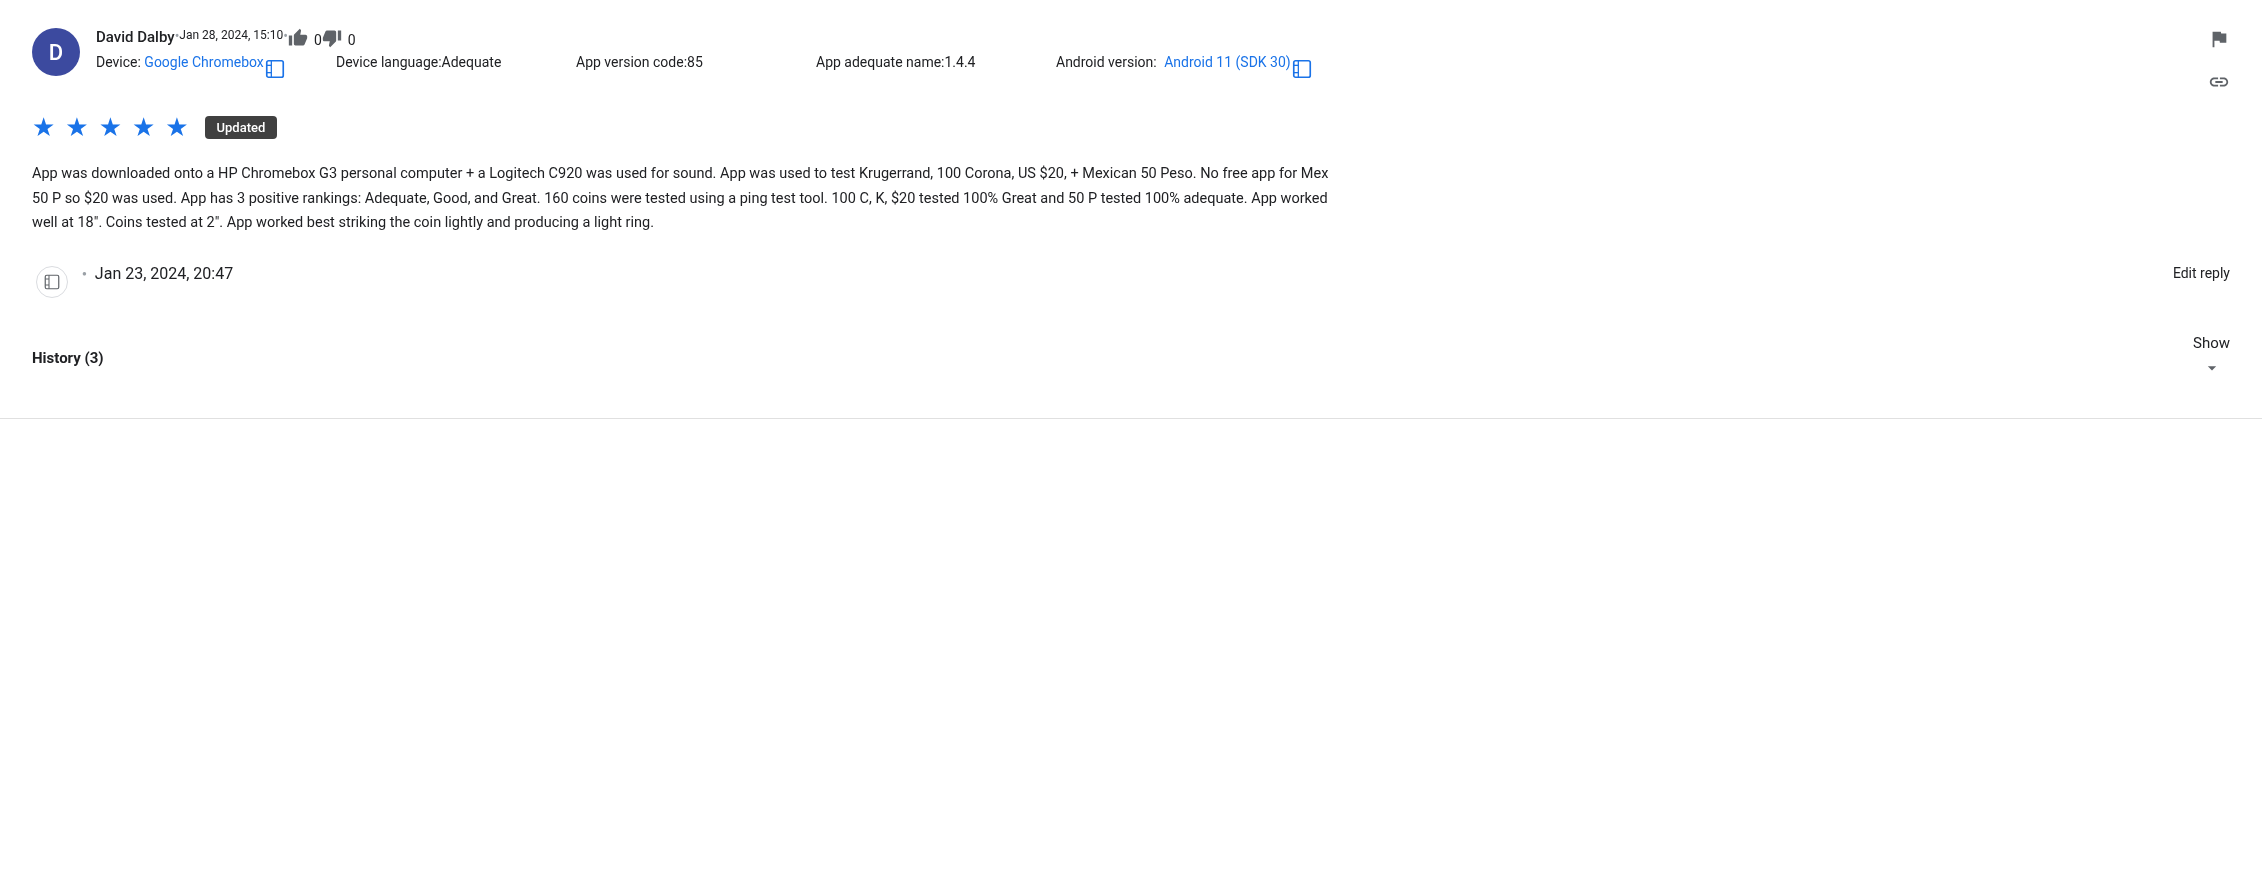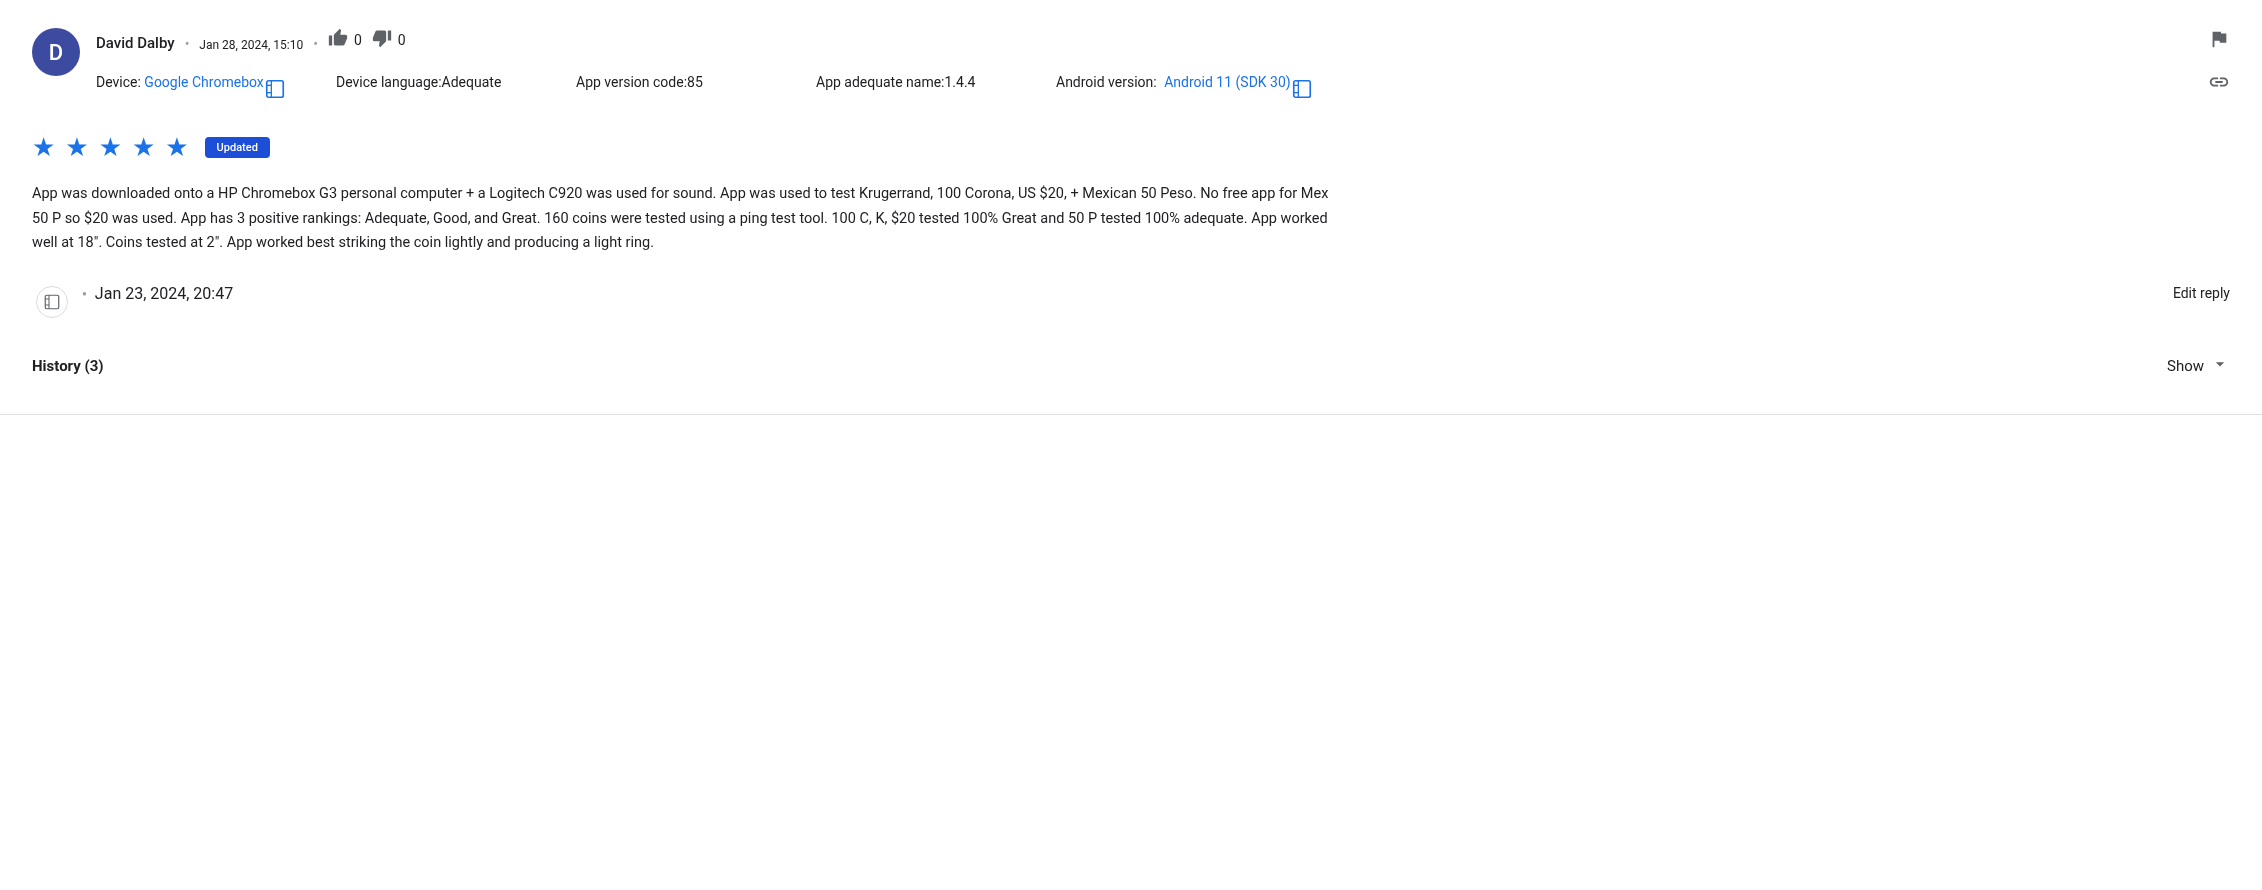--- a/index.html
+++ b/index.html
@@ -33,23 +33,22 @@
       color: #fff;
       font-size: 22px;
       font-weight: 500;
       flex-shrink: 0;
     }
     .header-meta {
       flex: 1;
     }
     .header-top {
       display: flex;
-      align-items: flex-end;
-      gap: 10px;
-      margin-bottom: 22px;
+      align-items: flex-start;
+      margin-bottom: 2px;
       flex-wrap: wrap;
     }
     .reviewer-name {
       font-size: 15px;
       font-weight: 500;
       color: #202124;
     }
     .dot-separator {
       color: #9aa0a6;
       font-size: 14px;
@@ -124,23 +123,23 @@
       align-items: center;
       gap: 10px;
       margin-bottom: 20px;
       margin-top: 24px;
     }
     .star {
       color: #1a73e8;
       font-size: 26px;
     }
     .updated-badge {
-      background: #1d4ed8;
+      background: #404040;
       color: #fff;
-      font-size: 11px;
+      font-size: 13px;
       font-weight: 500;
       padding: 4px 12px;
       border-radius: 4px;
       margin-left: 6px;
     }
     .review-body {
       font-size: 14.5px;
       line-height: 1.7;
       color: #202124;
       margin-bottom: 28px;
@@ -207,20 +206,21 @@
       font-weight: 700;
       color: #202124;
     }
     .history-show {
       display: flex;
       align-items: center;
       gap: 6px;
       font-size: 15px;
       color: #202124;
       cursor: pointer;
+      flex-direction: column;
     }
     .chevron-icon {
       font-size: 18px;
       color: #5f6368;
     }
   </style>
 </head>
 <body>
 
 <div class="review-card">

